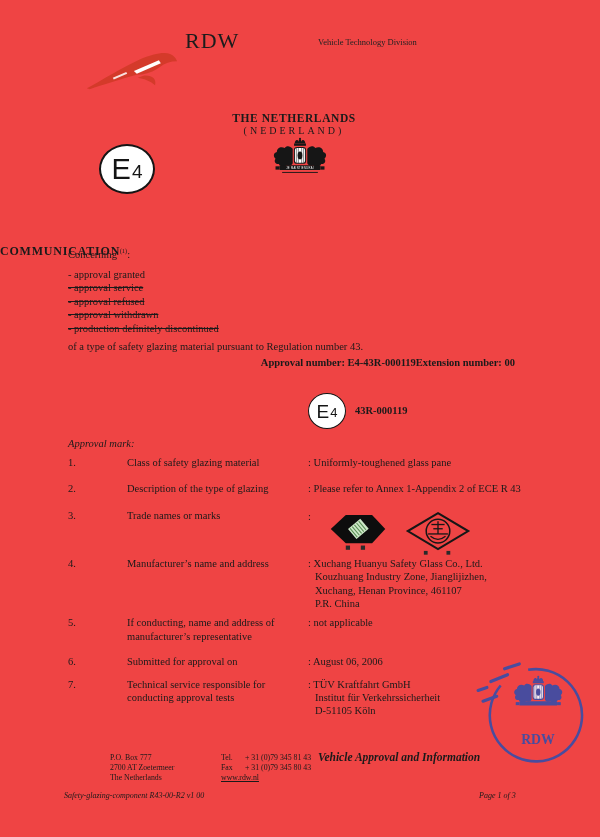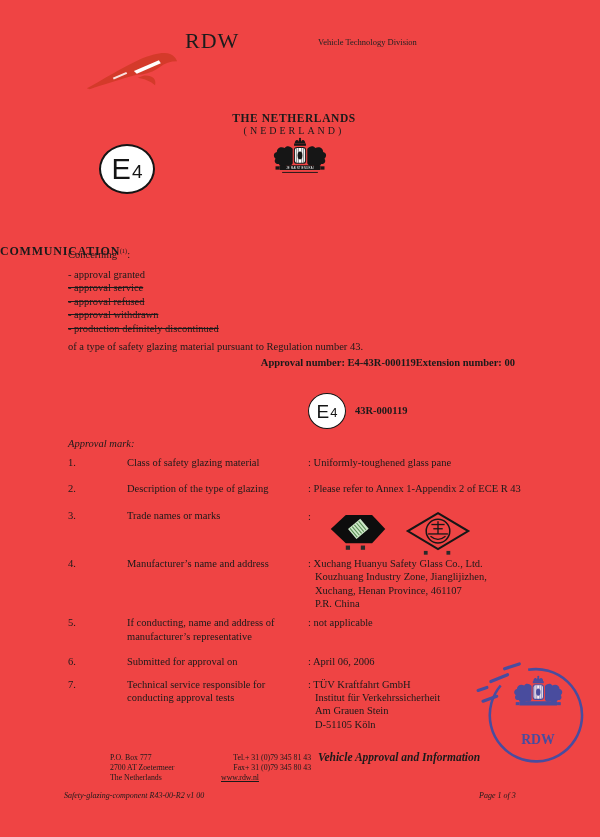--- a/index.html
+++ b/index.html
@@ -59,21 +59,21 @@
   .mb-d{margin-bottom:6px;} .mb-e{margin-bottom:12px;} .mb-f{margin-bottom:9px;}
   .trademarks{display:flex;align-items:flex-start;gap:16px;margin-top:1px;}
   .tm-hex{width:62px;height:42px;} .tm-diamond{width:66px;height:46px;}
 
   
   .stamp{position:absolute;left:474px;top:658px;width:124px;height:106px;opacity:0.92;}
 
   
   .footer-address{position:absolute;left:110px;top:753px;font-size:7.8px;line-height:10px;}
   .footer-contact{position:absolute;left:221px;top:753px;font-size:7.8px;line-height:10px;}
-  .contact-line{display:flex;} .contact-label{width:24px;text-align:right;}
+  .contact-line{display:flex;} .contact-label{width:24px;}
   .footer-website{text-decoration:underline;}
   .footer-dept{position:absolute;left:318px;top:751px;font-size:11.5px;font-weight:bold;font-style:italic;}
   .doc-ref{position:absolute;left:64px;top:791px;font-size:8px;font-style:italic;text-align:center;}
   .page-indicator{position:absolute;left:479px;top:791px;font-size:8px;font-style:italic;}
 </style>
 </head>
 <body>
 
 <div class="page">
 
@@ -204,33 +204,32 @@
       <div class="item-label">
         <div>If conducting, name and address of</div>
         <div>manufacturer’s representative</div>
       </div>
       <div class="item-value">: not applicable</div>
     </div>
 
     <div class="item-row mb-f">
       <div class="item-num">6.</div>
       <div class="item-label">Submitted for approval on</div>
-      <div class="item-value">: April 06, 2006</div>
+      <div class="item-value">: August 06, 2006</div>
     </div>
 
     <div class="item-row">
       <div class="item-num">7.</div>
       <div class="item-label">
         <div>Technical service responsible for</div>
         <div>conducting approval tests</div>
       </div>
       <div class="item-value">
         <div>: TÜV Kraftfahrt GmbH</div>
         <div class="indent">Institut für Verkehrssicherheit</div>
-        <div class="indent">Am Grauen Stein</div>
         <div class="indent">D-51105 Köln</div>
       </div>
     </div>
 
   </div>
 
   <svg class="stamp" viewBox="0 0 124 108">
     <path d="M26,28 A47,47 0 1 0 54,12" fill="none" stroke="#3b4da6" stroke-width="2.6"></path>
     <g stroke="#3b4da6" stroke-width="3.2" stroke-linecap="round">
       <path d="M8,44 L22,39"></path>

